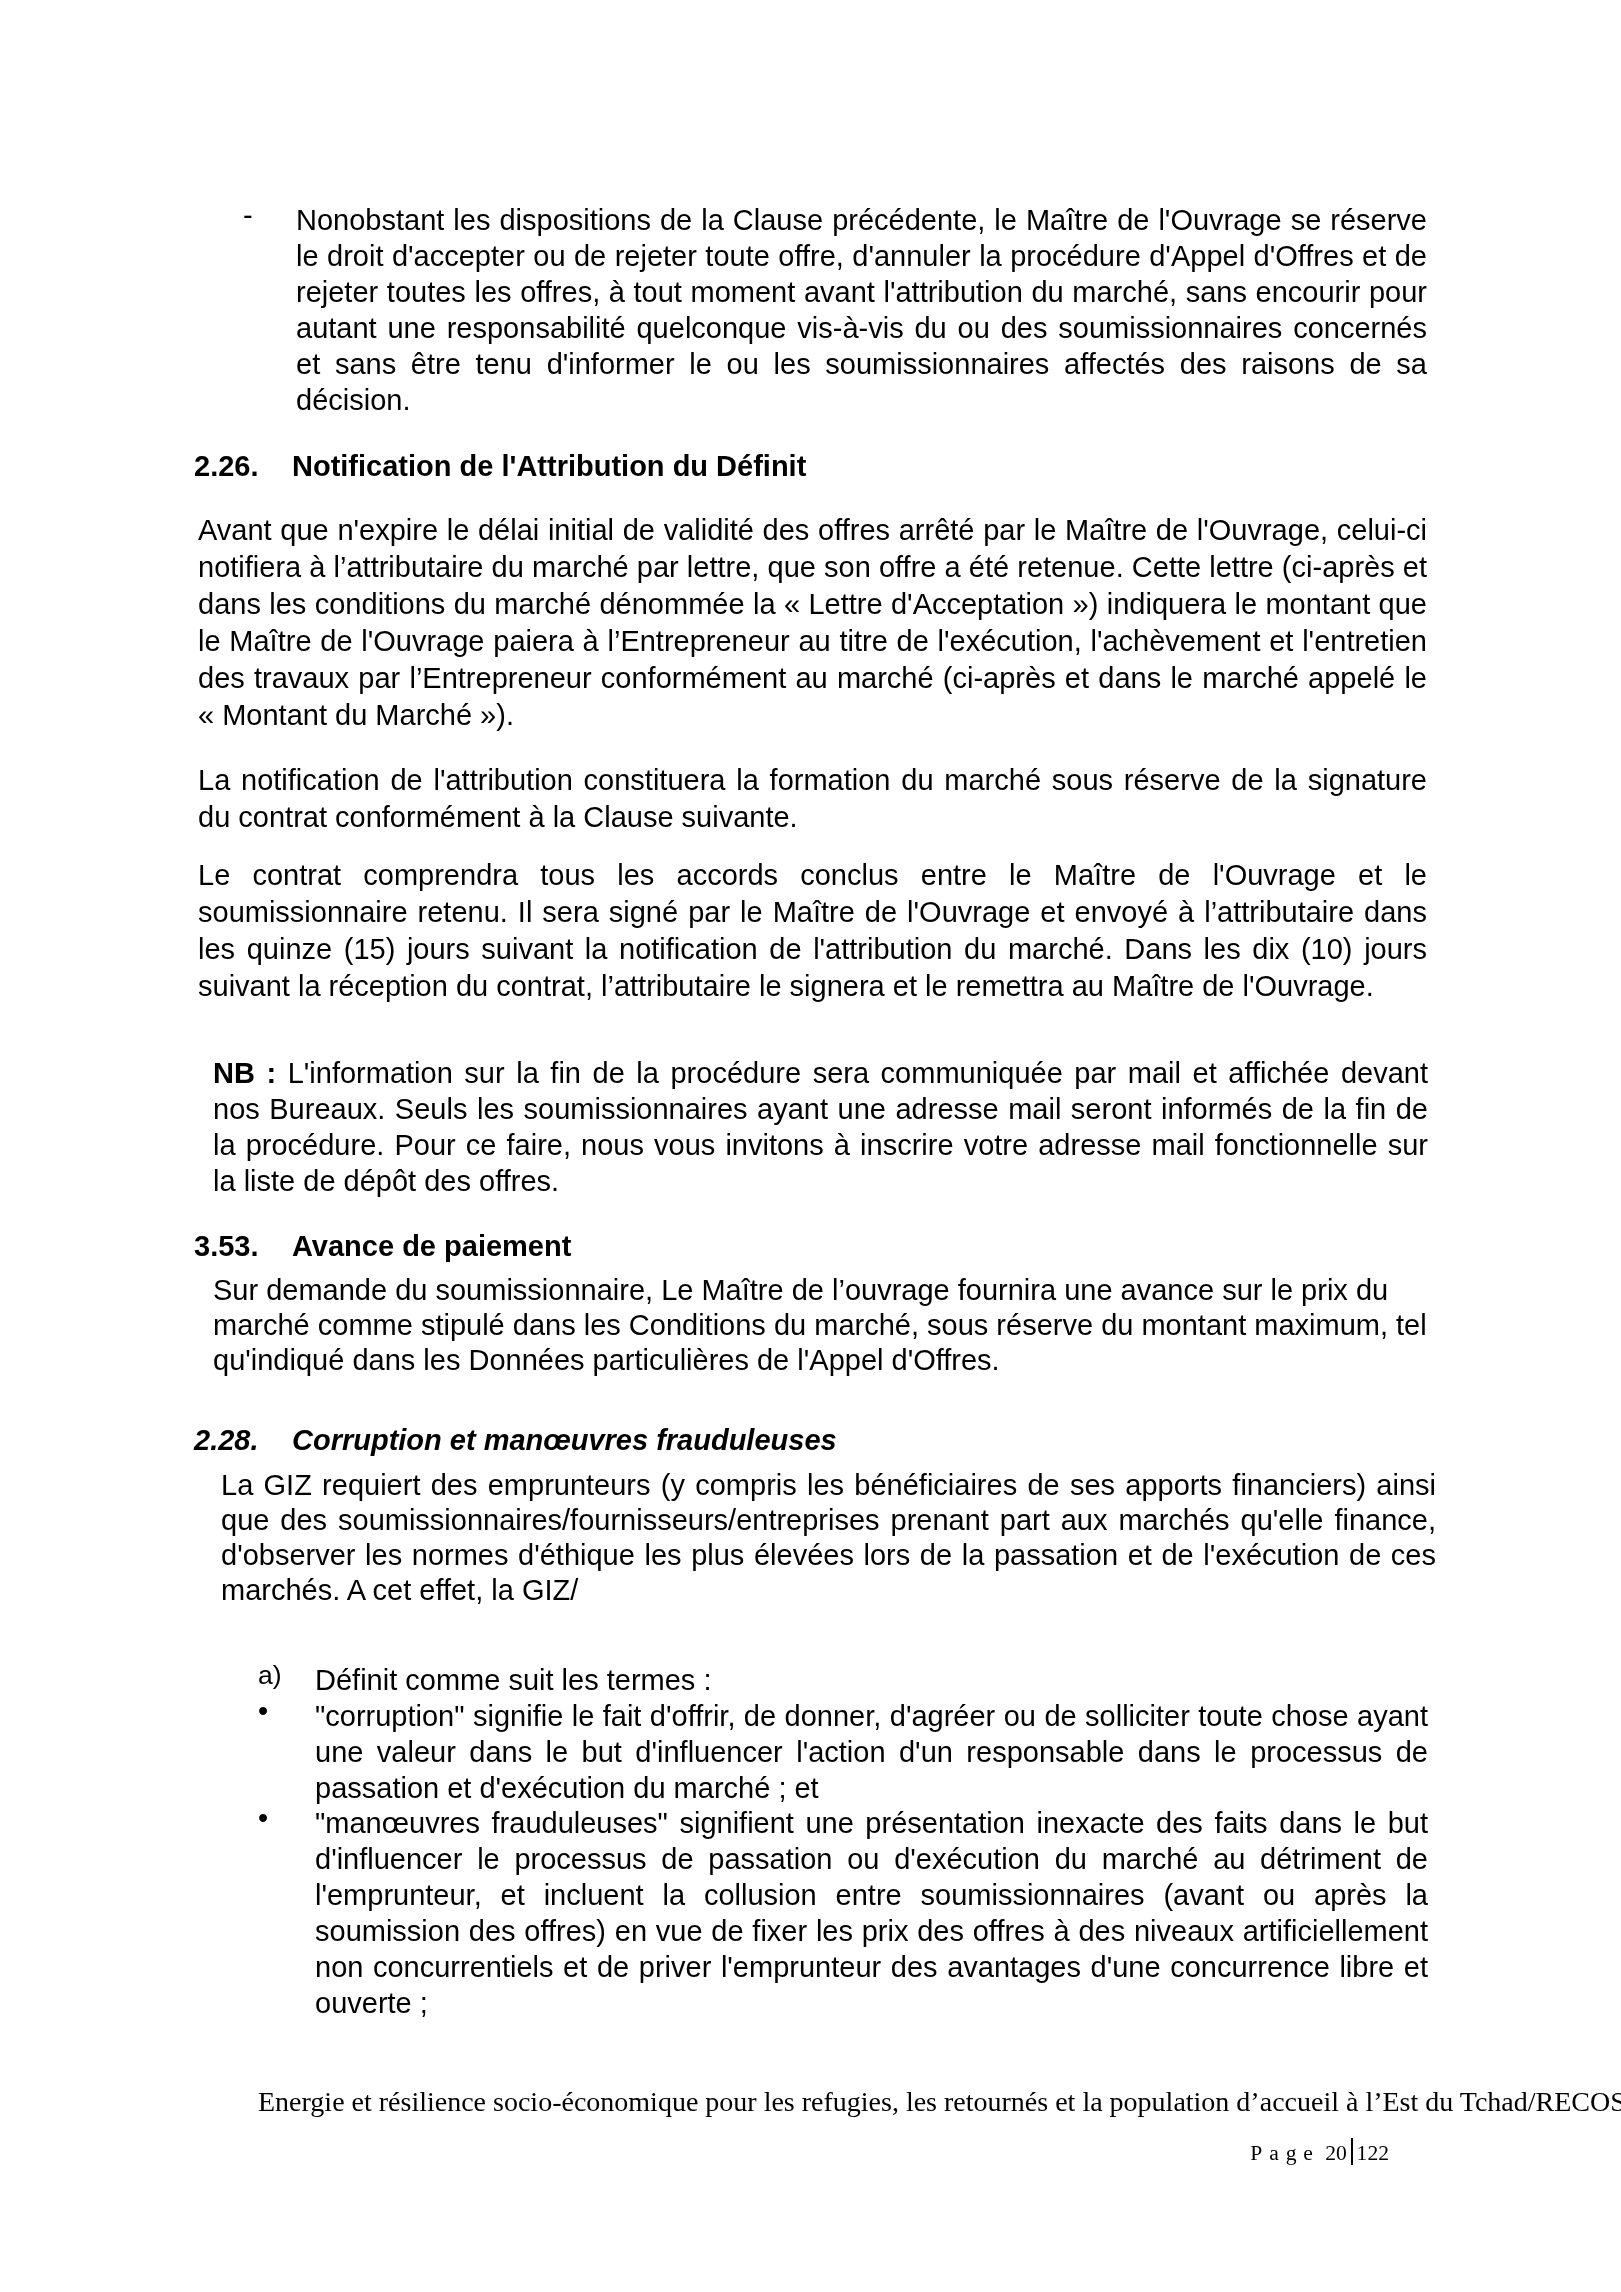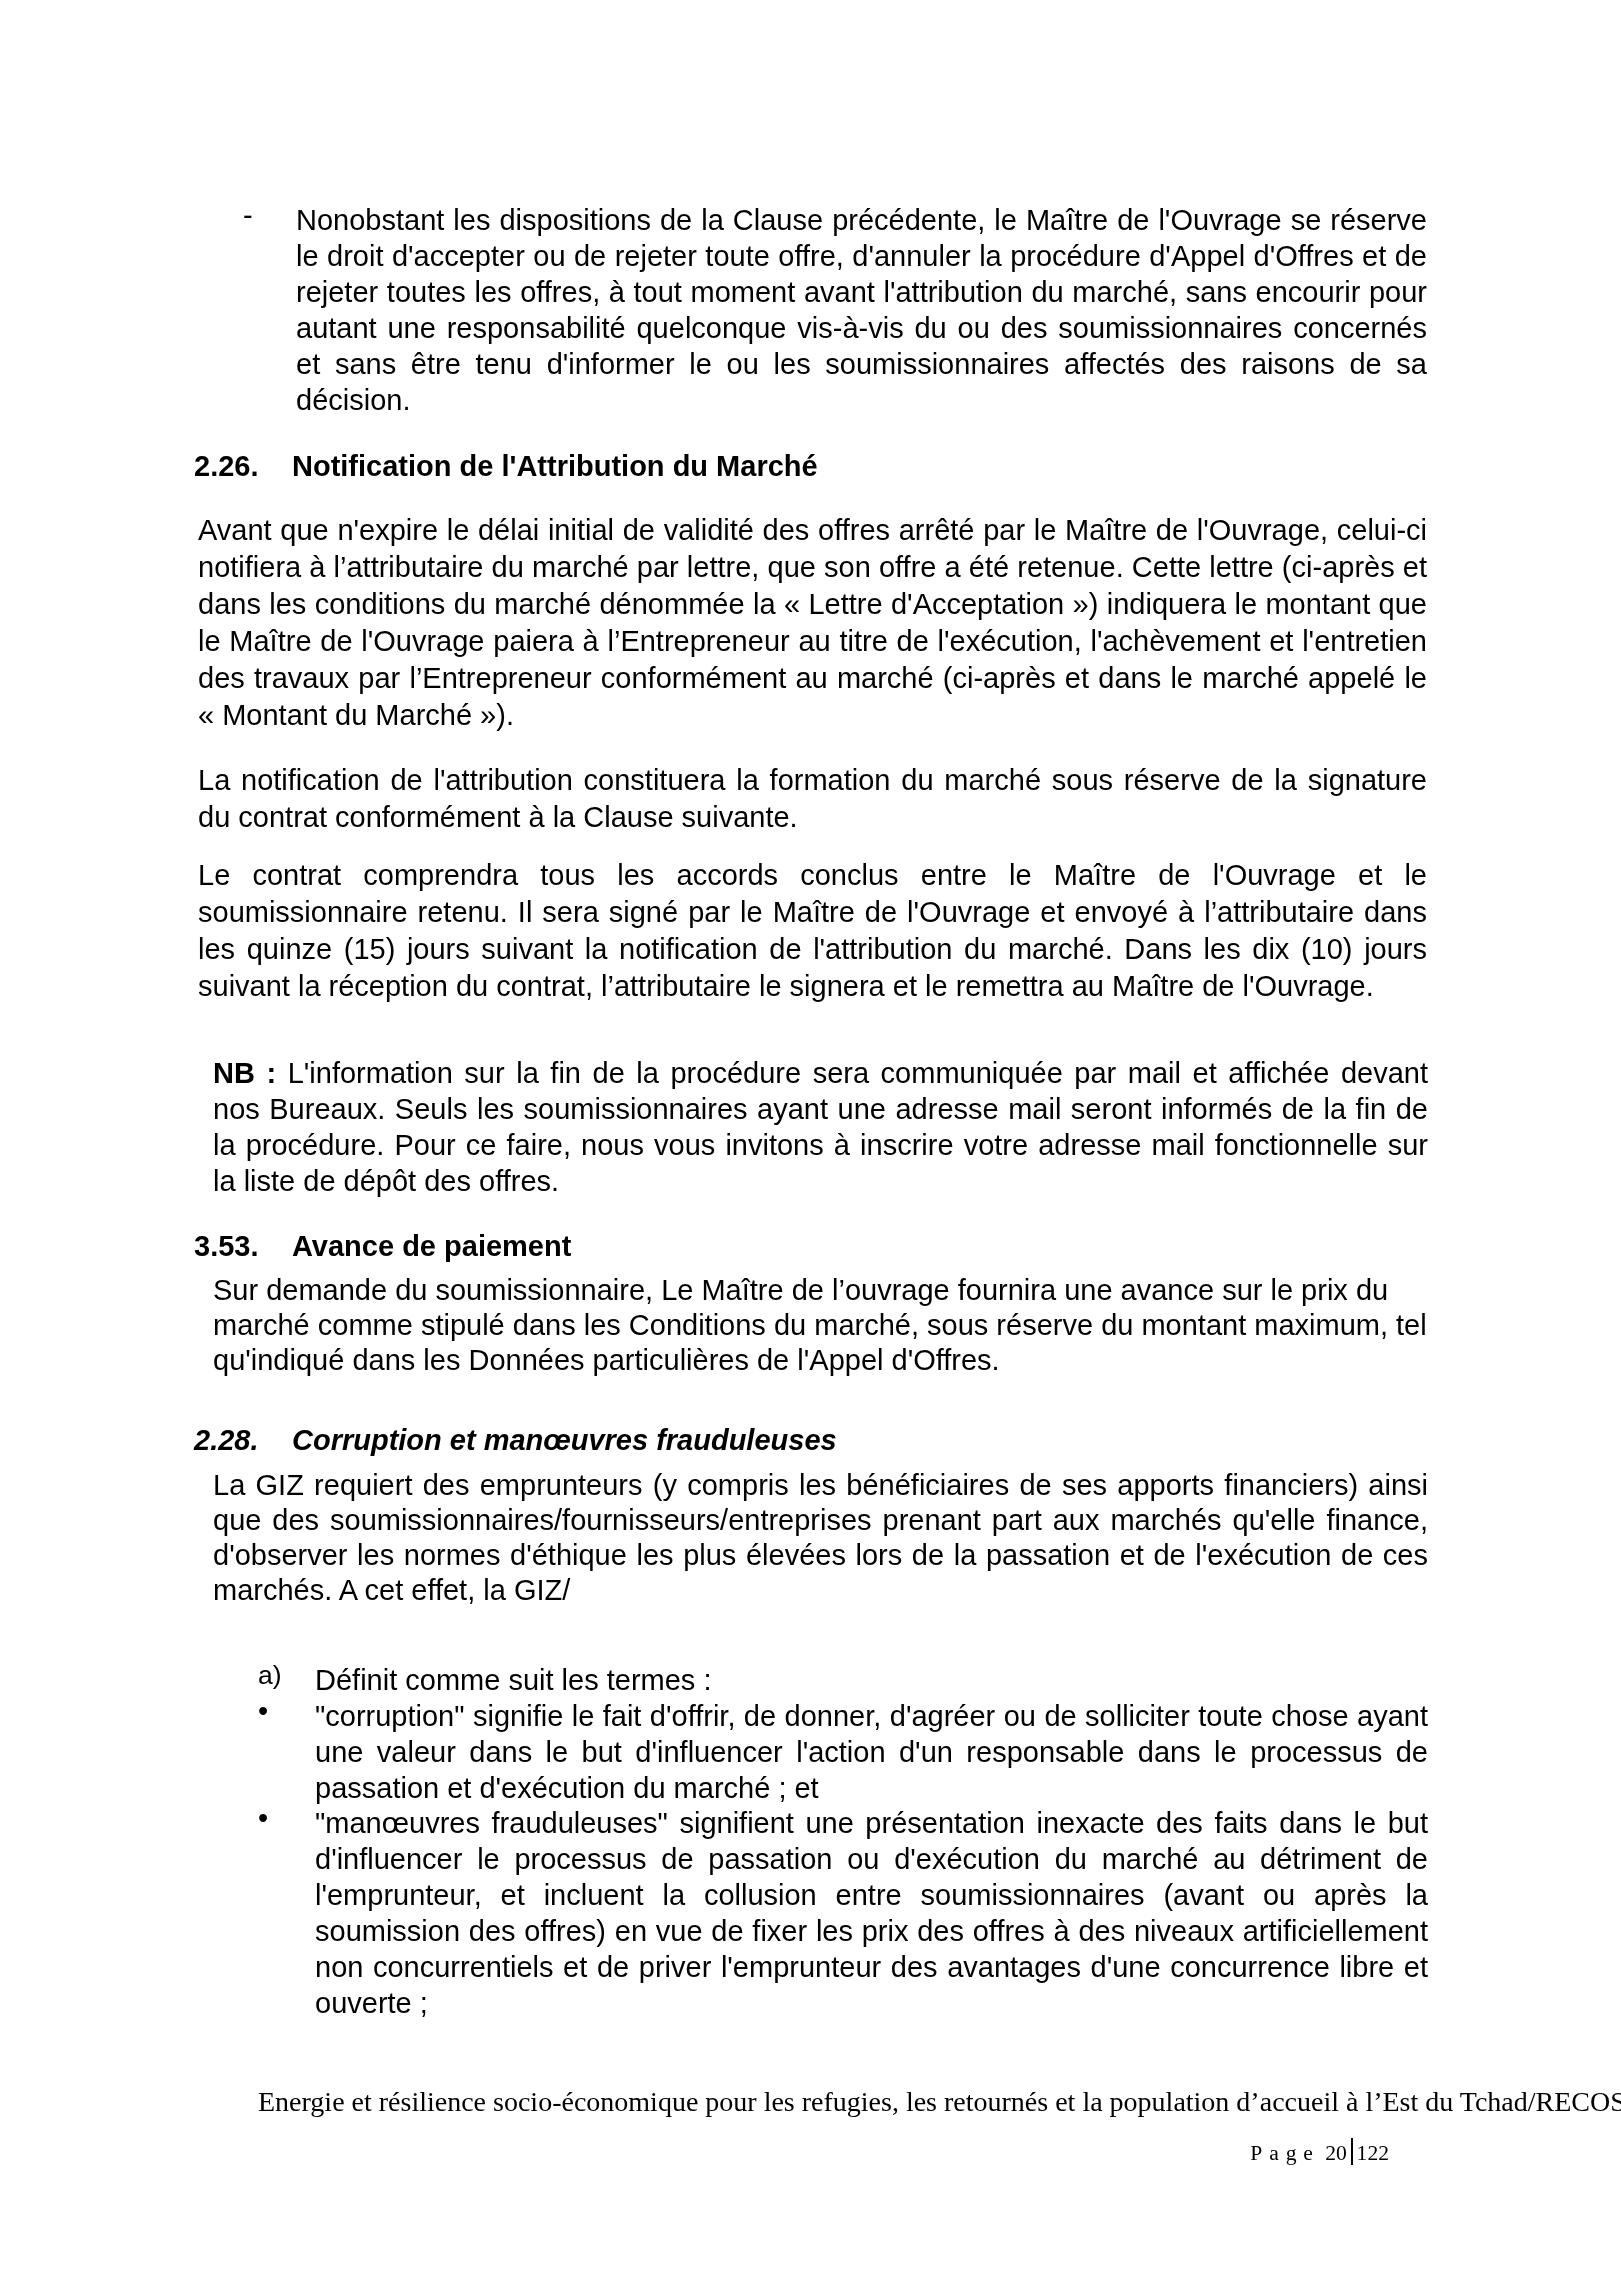--- a/index.html
+++ b/index.html
@@ -23,38 +23,38 @@
 </style>
 </head>
 <body>
 
 <div class="page">
 
   <span class="marker" style="left:243px; top:198px;">-</span>
   <p class="blk just lh36" style="left:292px; top:198px; width:1131px;">Nonobstant les dispositions de la Clause précédente, le Maître de l'Ouvrage se réserve le droit d'accepter ou de rejeter toute offre, d'annuler la procédure d'Appel d'Offres et de rejeter toutes les offres, à tout moment avant l'attribution du marché, sans encourir pour autant une responsabilité quelconque vis-à-vis du ou des soumissionnaires concernés et sans être tenu d'informer le ou les soumissionnaires affectés des raisons de sa décision.</p>
 
   <div class="heading" style="top:449px;">
-    <span class="num">2.26.</span><span>Notification de l'Attribution du Marché</span>
+    <span class="num">2.26.</span><span>Notification de l'Attribution du Définit</span>
   </div>
 
   <p class="blk just lh38" style="left:194px; top:508px; width:1229px;">Avant que n'expire le délai initial de validité des offres arrêté par le Maître de l'Ouvrage, celui-ci notifiera à l’attributaire du marché par lettre, que son offre a été retenue. Cette lettre (ci-après et dans les conditions du marché dénommée la « Lettre d'Acceptation ») indiquera le montant que le Maître de l'Ouvrage paiera à l’Entrepreneur au titre de l'exécution, l'achèvement et l'entretien des travaux par l’Entrepreneur conformément au marché (ci-après et dans le marché appelé le « Montant du Marché »).</p>
   <p class="blk just lh38" style="left:194px; top:758px; width:1229px;">La notification de l'attribution constituera la formation du marché sous réserve de la signature du contrat conformément à la Clause suivante.</p>
   <p class="blk just lh38" style="left:194px; top:853px; width:1229px;">Le contrat comprendra tous les accords conclus entre le Maître de l'Ouvrage et le soumissionnaire retenu. Il sera signé par le Maître de l'Ouvrage et envoyé à l’attributaire dans les quinze (15) jours suivant la notification de l'attribution du marché. Dans les dix (10) jours suivant la réception du contrat, l’attributaire le signera et le remettra au Maître de l'Ouvrage.</p>
 
   <p class="blk just lh36" style="left:209px; top:1051px; width:1215px;"><span class="nb-label">NB :</span><span> L'information sur la fin de la procédure sera communiquée par mail et affichée devant nos Bureaux. Seuls les soumissionnaires ayant une adresse mail seront informés de la fin de la procédure. Pour ce faire, nous vous invitons à inscrire votre adresse mail fonctionnelle sur la liste de dépôt des offres.</span></p>
 
   <div class="heading" style="top:1229px;">
     <span class="num">3.53.</span><span>Avance de paiement</span>
   </div>
   <p class="blk lh35" style="left:209px; top:1269px; width:1215px;">Sur demande du soumissionnaire, Le Maître de l’ouvrage fournira une avance sur le prix du marché comme stipulé dans les Conditions du marché, sous réserve du montant maximum, tel qu'indiqué dans les Données particulières de l'Appel d'Offres.</p>
 
   <div class="heading" style="top:1423px;font-style:italic;">
     <span class="num">2.28.</span><span>Corruption et manœuvres frauduleuses</span>
   </div>
-  <p class="blk just lh35" style="left:209px; top:1464px; width:1215px;">La GIZ requiert des emprunteurs (y compris les bénéficiaires de ses apports financiers) ainsi que des soumissionnaires/fournisseurs/entreprises prenant part aux marchés qu'elle finance, d'observer les normes d'éthique les plus élevées lors de la passation et de l'exécution de ces marchés. A cet effet, la GIZ/</p>
+  <p class="blk just lh35" style="left:217px; top:1464px; width:1215px;">La GIZ requiert des emprunteurs (y compris les bénéficiaires de ses apports financiers) ainsi que des soumissionnaires/fournisseurs/entreprises prenant part aux marchés qu'elle finance, d'observer les normes d'éthique les plus élevées lors de la passation et de l'exécution de ces marchés. A cet effet, la GIZ/</p>
 
   <span class="marker" style="left:258px; top:1658px; font-size:26.5px;">a)</span>
   <p class="blk lh36" style="left:311px; top:1658px; width:1113px;">Définit comme suit les termes :</p>
 
   <span class="marker" style="left:258px; top:1694px;">•</span>
   <p class="blk just lh36" style="left:311px; top:1694px; width:1113px;">"corruption" signifie le fait d'offrir, de donner, d'agréer ou de solliciter toute chose ayant une valeur dans le but d'influencer l'action d'un responsable dans le processus de passation et d'exécution du marché ; et</p>
 
   <span class="marker" style="left:258px; top:1801px;">•</span>
   <p class="blk just lh36" style="left:311px; top:1801px; width:1113px;">"manœuvres frauduleuses" signifient une présentation inexacte des faits dans le but d'influencer le processus de passation ou d'exécution du marché au détriment de l'emprunteur, et incluent la collusion entre soumissionnaires (avant ou après la soumission des offres) en vue de fixer les prix des offres à des niveaux artificiellement non concurrentiels et de priver l'emprunteur des avantages d'une concurrence libre et ouverte ;</p>
 

